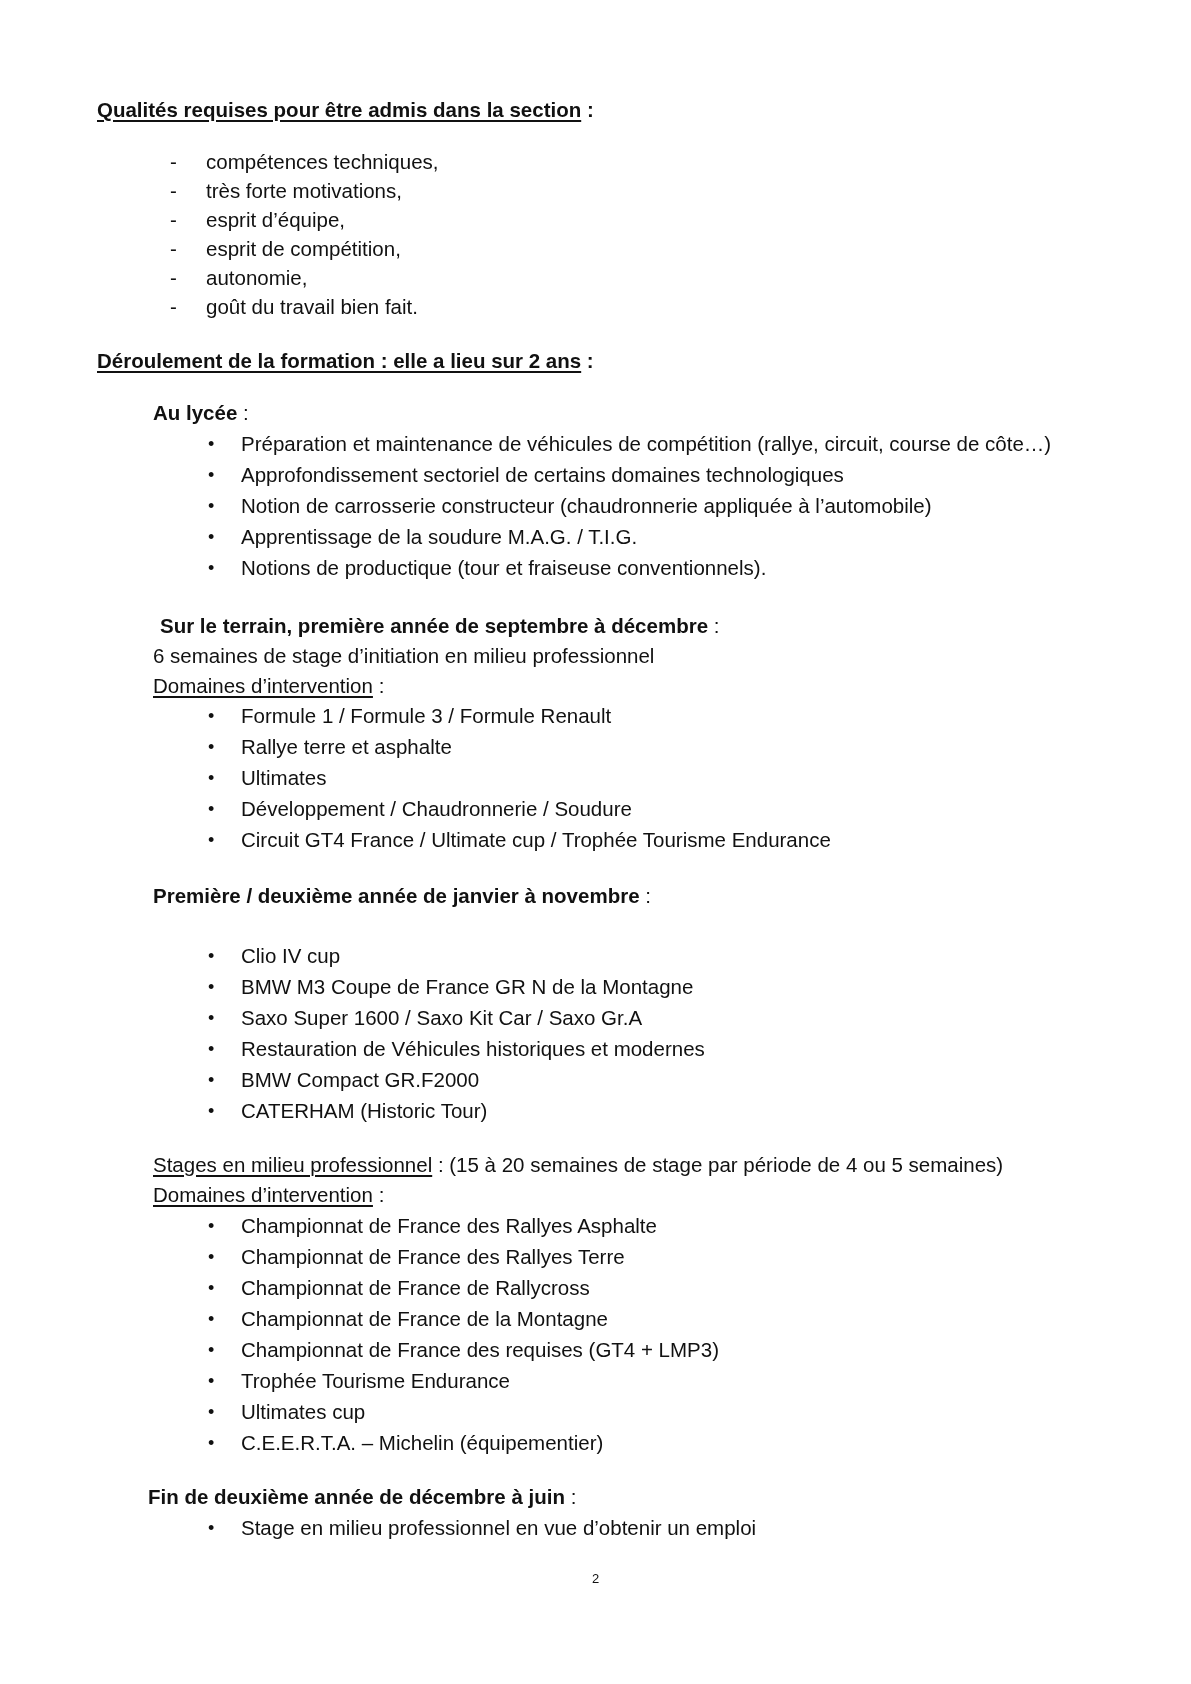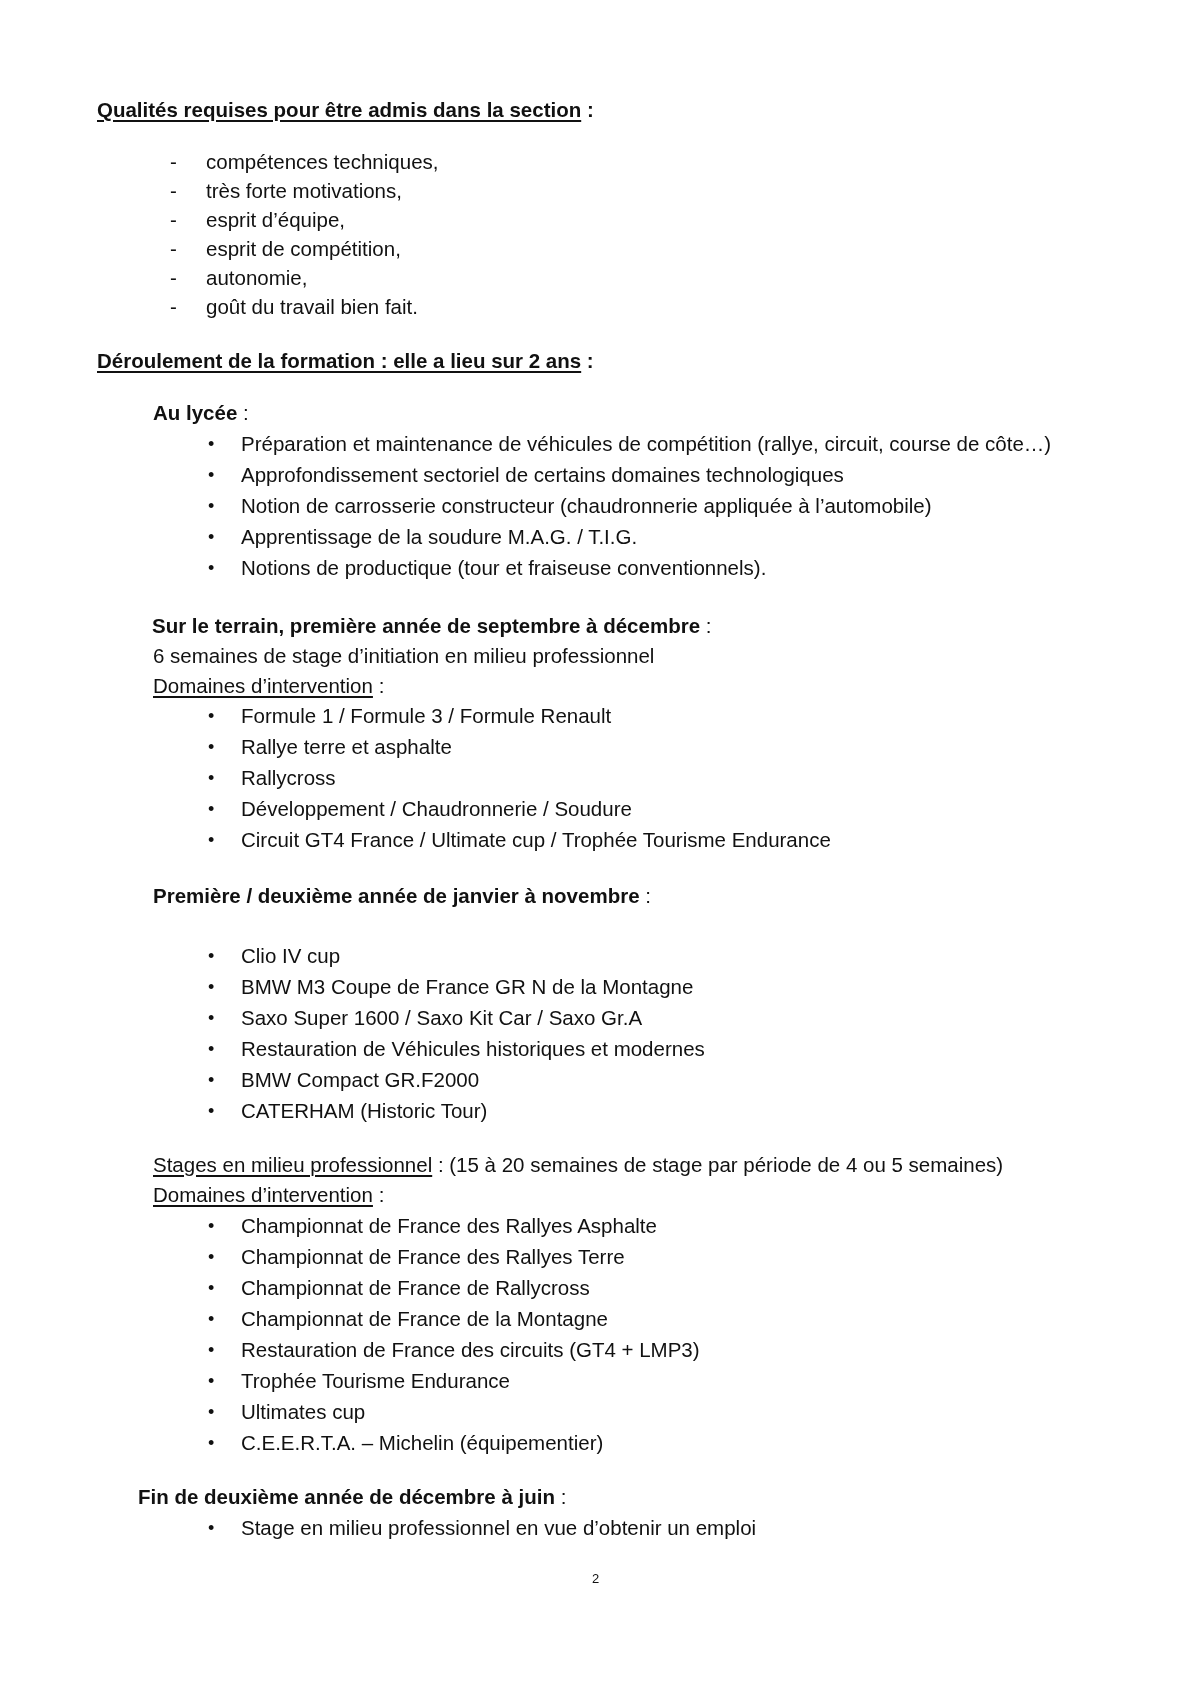--- a/index.html
+++ b/index.html
@@ -74,38 +74,38 @@
     </div>
   <div class="line bullet-item" style="left:208px; top:525px;">
       <span class="marker">•</span>
       <span class="text">Apprentissage de la soudure M.A.G. / T.I.G.</span>
     </div>
   <div class="line bullet-item" style="left:208px; top:556px;">
       <span class="marker">•</span>
       <span class="text">Notions de productique (tour et fraiseuse conventionnels).</span>
     </div>
 
-  <div class="line" style="left:152px; top:614px;">
+  <div class="line" style="left:160px; top:614px;">
     <span class="b">Sur le terrain, première année de septembre à décembre</span><span> :</span>
   </div>
   <div class="line" style="left:153px; top:644px;">6 semaines de stage d’initiation en milieu professionnel</div>
   <div class="line" style="left:153px; top:674px;">
     <span class="u">Domaines d’intervention</span><span> :</span>
   </div>
   <div class="line bullet-item" style="left:208px; top:704px;">
       <span class="marker">•</span>
       <span class="text">Formule 1 / Formule 3 / Formule Renault</span>
     </div>
   <div class="line bullet-item" style="left:208px; top:735px;">
       <span class="marker">•</span>
       <span class="text">Rallye terre et asphalte</span>
     </div>
   <div class="line bullet-item" style="left:208px; top:766px;">
       <span class="marker">•</span>
-      <span class="text">Rallycross</span>
+      <span class="text">Ultimates</span>
     </div>
   <div class="line bullet-item" style="left:208px; top:797px;">
       <span class="marker">•</span>
       <span class="text">Développement / Chaudronnerie / Soudure</span>
     </div>
   <div class="line bullet-item" style="left:208px; top:828px;">
       <span class="marker">•</span>
       <span class="text">Circuit GT4 France / Ultimate cup / Trophée Tourisme Endurance</span>
     </div>
 
@@ -154,36 +154,36 @@
   <div class="line bullet-item" style="left:208px; top:1276px;">
       <span class="marker">•</span>
       <span class="text">Championnat de France de Rallycross</span>
     </div>
   <div class="line bullet-item" style="left:208px; top:1307px;">
       <span class="marker">•</span>
       <span class="text">Championnat de France de la Montagne</span>
     </div>
   <div class="line bullet-item" style="left:208px; top:1338px;">
       <span class="marker">•</span>
-      <span class="text">Restauration de France des circuits (GT4 + LMP3)</span>
+      <span class="text">Championnat de France des requises (GT4 + LMP3)</span>
     </div>
   <div class="line bullet-item" style="left:208px; top:1369px;">
       <span class="marker">•</span>
       <span class="text">Trophée Tourisme Endurance</span>
     </div>
   <div class="line bullet-item" style="left:208px; top:1400px;">
       <span class="marker">•</span>
       <span class="text">Ultimates cup</span>
     </div>
   <div class="line bullet-item" style="left:208px; top:1431px;">
       <span class="marker">•</span>
       <span class="text">C.E.E.R.T.A. – Michelin (équipementier)</span>
     </div>
 
-  <div class="line" style="left:138px; top:1485px;">
+  <div class="line" style="left:148px; top:1485px;">
     <span class="b">Fin de deuxième année de décembre à juin</span><span> :</span>
   </div>
   <div class="line bullet-item" style="left:208px; top:1516px;">
       <span class="marker">•</span>
       <span class="text">Stage en milieu professionnel en vue d’obtenir un emploi</span>
     </div>
 
   <div class="pagenum">2</div>
 </div>
 

